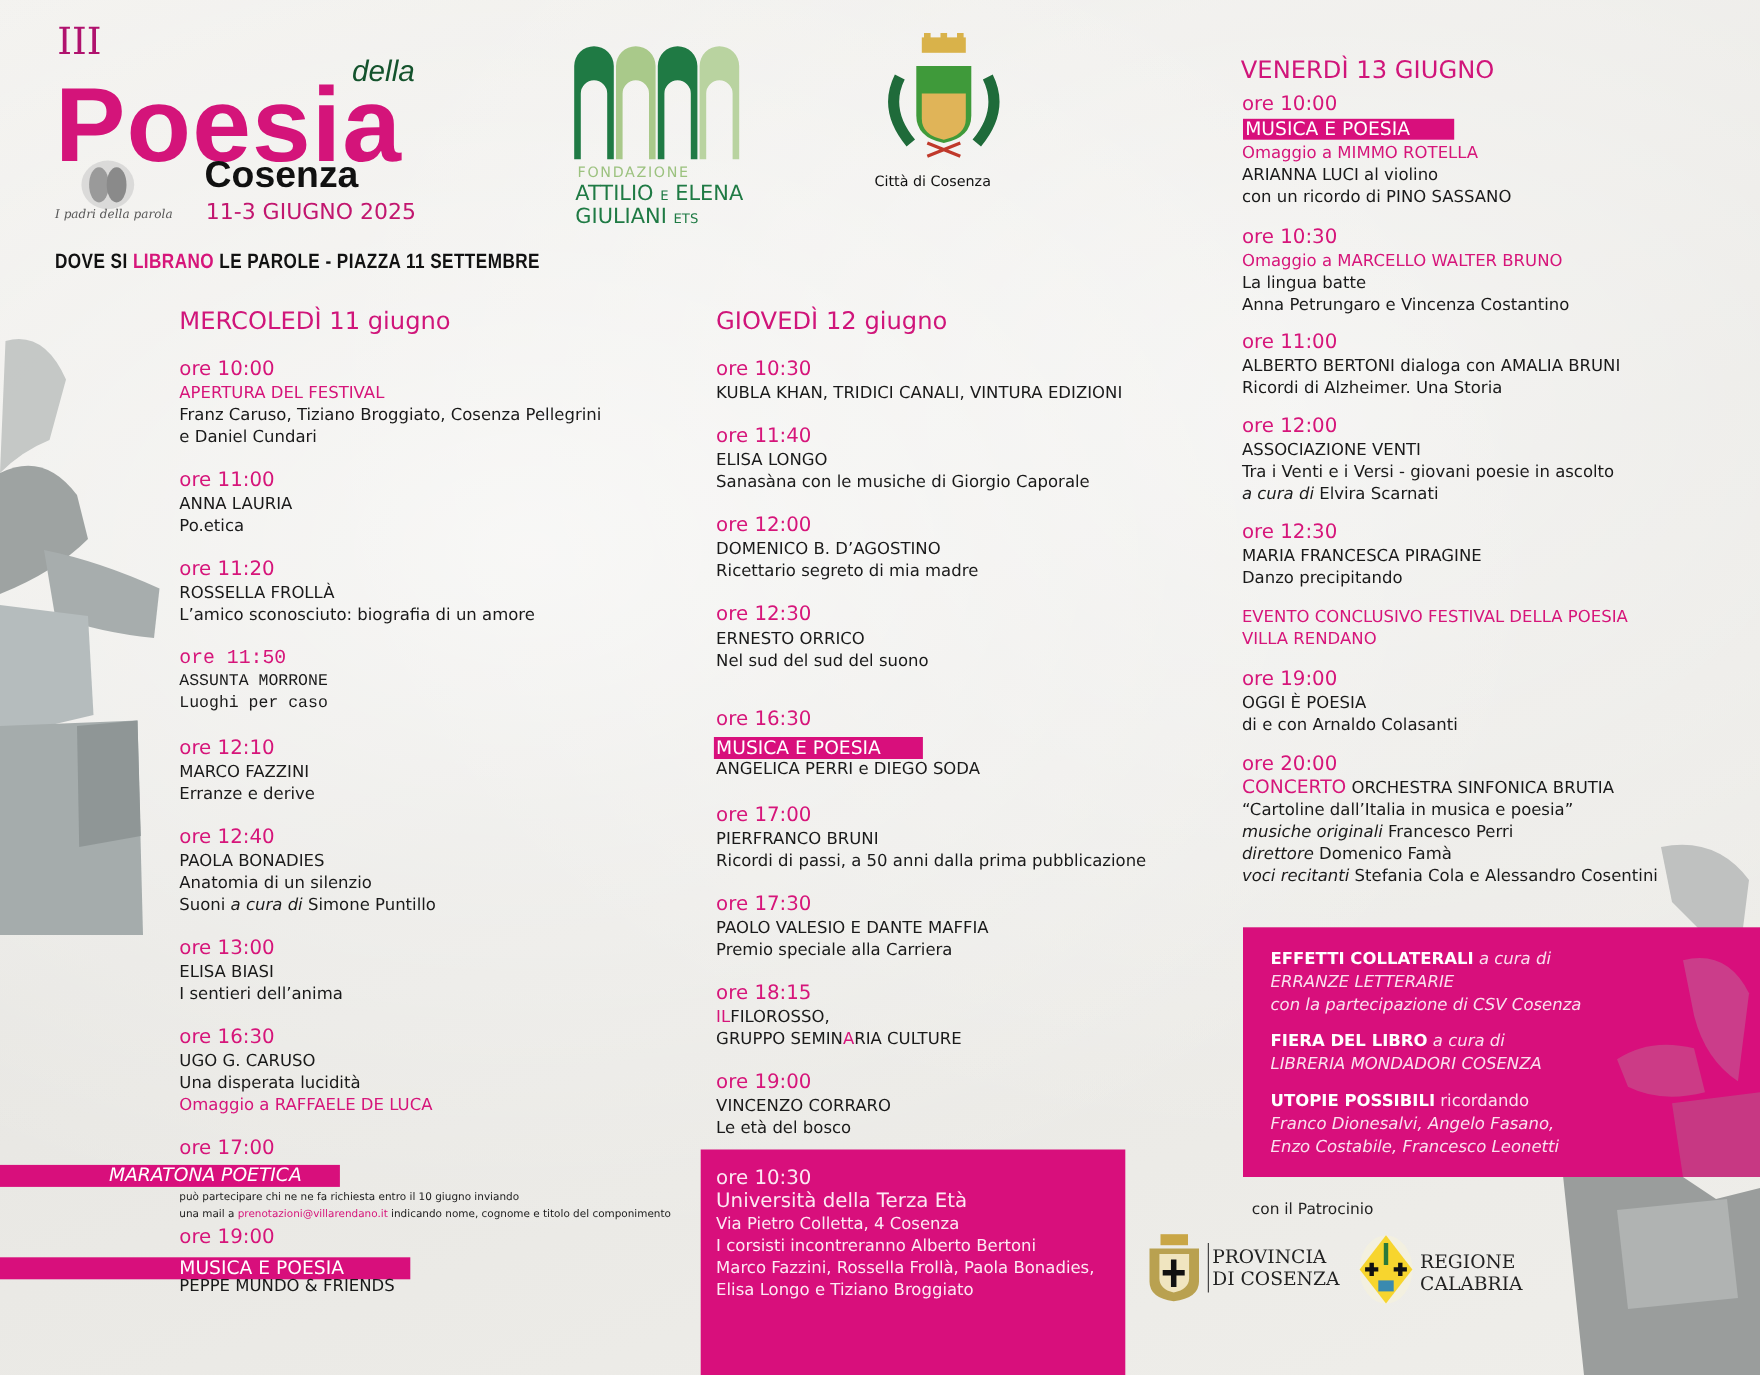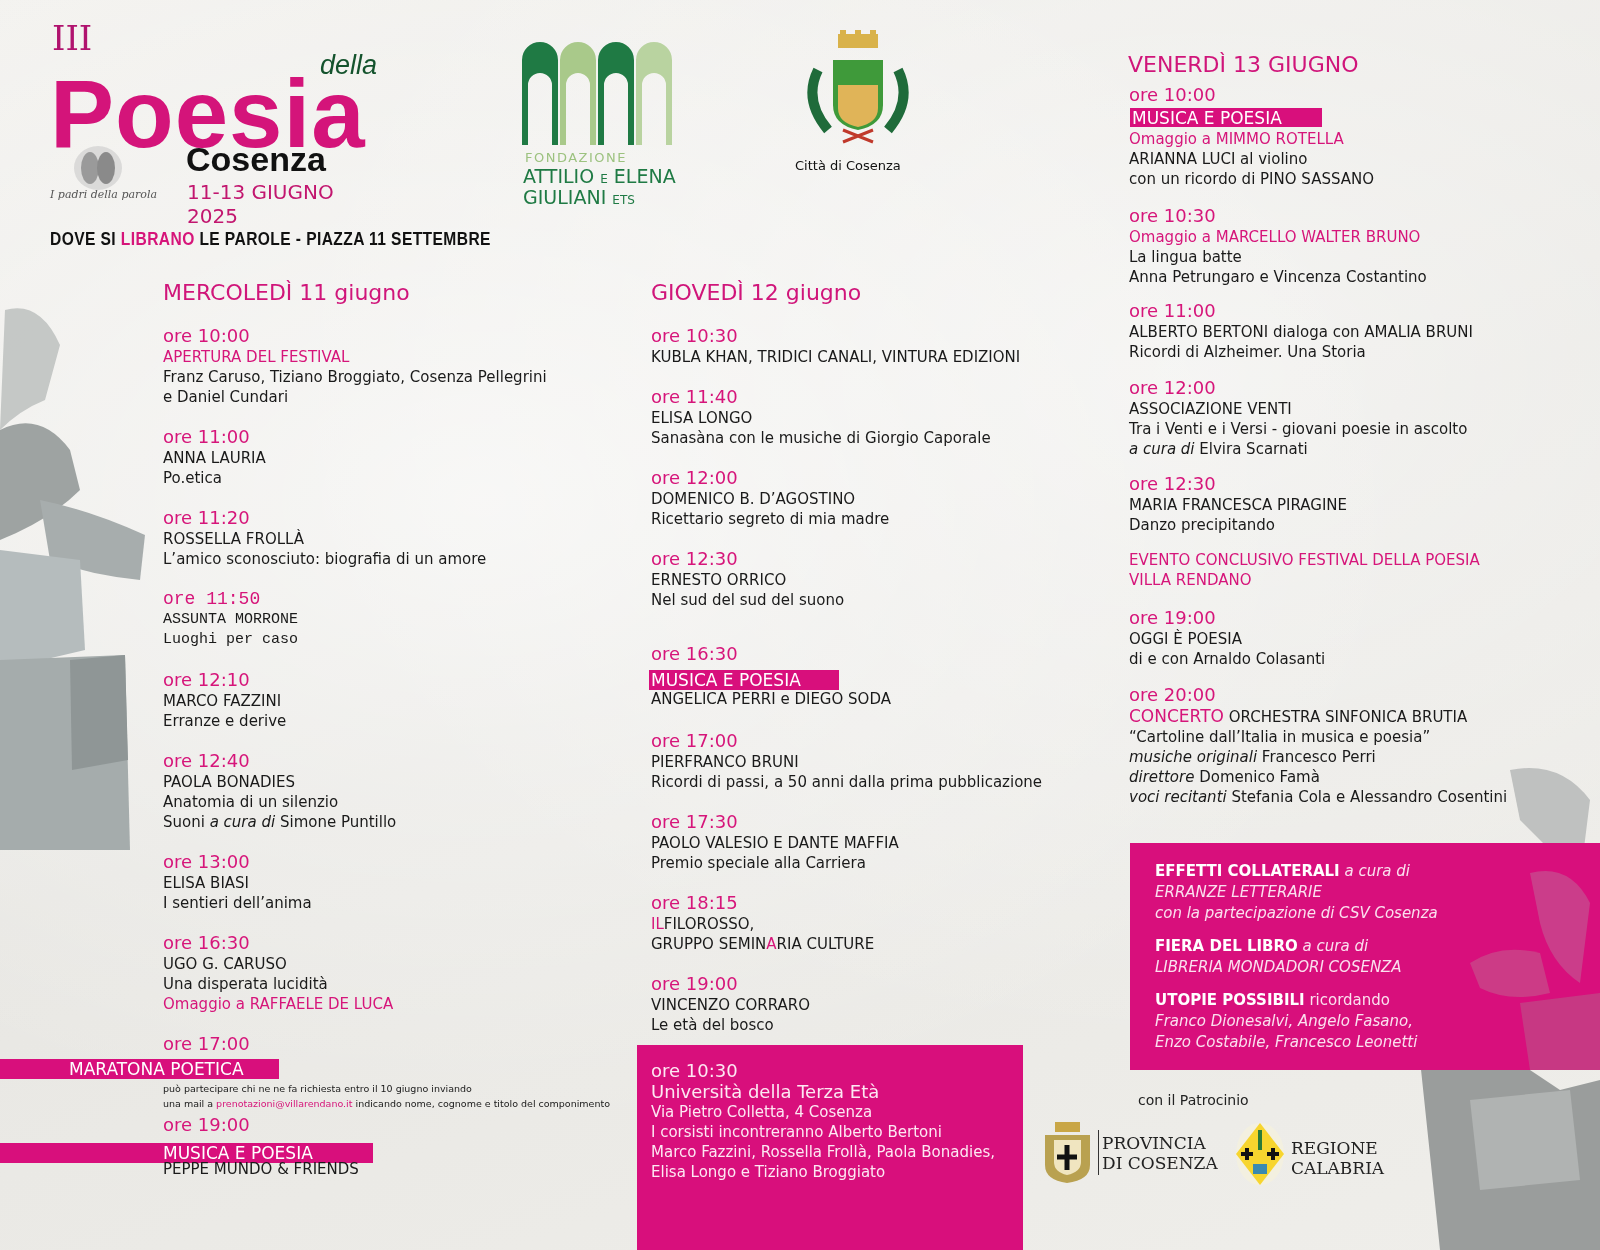--- a/index.html
+++ b/index.html
@@ -62,21 +62,21 @@
   <div class="abs h-roman" style="left:2px;top:0;">III</div>
   <div class="abs h-della" style="left:270px;top:32px;">della</div>
   <div class="abs h-poesia" style="left:0;top:48px;">Poesia</div>
   <svg class="abs" style="left:18px;top:122px" width="60" height="55" viewBox="0 0 60 55">
     <ellipse cx="30" cy="28" rx="24" ry="22" fill="#c9c9c9" opacity="0.6"></ellipse>
     <ellipse cx="22" cy="28" rx="9" ry="16" fill="#9a9a9a"></ellipse>
     <ellipse cx="38" cy="28" rx="9" ry="16" fill="#8a8a8a"></ellipse>
   </svg>
   <div class="abs" style="left:0;top:170px;font-family:'DejaVu Serif',serif;font-style:italic;font-size:11px;color:#555;">I padri della parola</div>
   <div class="abs h-cosenza" style="left:136px;top:122px;">Cosenza</div>
-  <div class="abs h-dates" style="left:137px;top:162px;">11-13 GIUGNO 2025</div>
+  <div class="abs h-dates" style="left:137px;top:162px;">11-3 GIUGNO 2025</div>
   <div class="abs h-tag" style="left:0;top:210px;">
     <span>DOVE SI </span><span class="pink">LIBRANO</span><span> LE PAROLE - PIAZZA 11 SETTEMBRE</span>
   </div>
 </div>
 
 <div class="abs" style="left:520px;top:30px;width:170px;height:185px;">
   <svg width="160" height="115" viewBox="0 0 160 115" style="position:absolute;left:0;top:0">
     <path d="M2 115 V30 A18 18 0 0 1 38 30 V115 H32 V55 A12 12 0 0 0 8 55 V115 Z" fill="#1f7a44"></path>
     <path d="M40 115 V30 A18 18 0 0 1 76 30 V115 H70 V55 A12 12 0 0 0 46 55 V115 Z" fill="#a9c98a"></path>
     <path d="M78 115 V30 A18 18 0 0 1 114 30 V115 H108 V55 A12 12 0 0 0 84 55 V115 Z" fill="#1f7a44"></path>
@@ -147,21 +147,21 @@
 </div>
 <div class="ev" style="left:163px;top:932px;">
   <div class="t">ore 16:30</div>
   <div class="l">UGO G. CARUSO</div>
   <div class="l">Una disperata lucidità</div>
   <div class="lp">Omaggio a RAFFAELE DE LUCA</div>
 </div>
 <div class="ev" style="left:163px;top:1033px;">
   <div class="t">ore 17:00</div>
 </div>
-<div class="abs pinkbg band" style="left:0;top:1059px;width:210px;height:20px;padding-left:69px;">
+<div class="abs pinkbg band" style="left:0;top:1059px;width:210px;height:20px;padding-left:99px;font-style:italic;">
   <span>MARATONA POETICA</span>
 </div>
 <div class="abs small-note" style="left:163px;top:1083px;">può partecipare chi ne ne fa richiesta entro il 10 giugno inviando</div>
 <div class="abs small-note" style="left:163px;top:1098px;">
   <span>una mail a </span><span class="pink">prenotazioni@villarendano.it</span><span> indicando nome, cognome e titolo del componimento</span>
 </div>
 <div class="ev" style="left:163px;top:1114px;">
   <div class="t">ore 19:00</div>
 </div>
 <div class="abs pinkbg band" style="left:0;top:1143px;width:210px;height:20px;padding-left:163px;">

